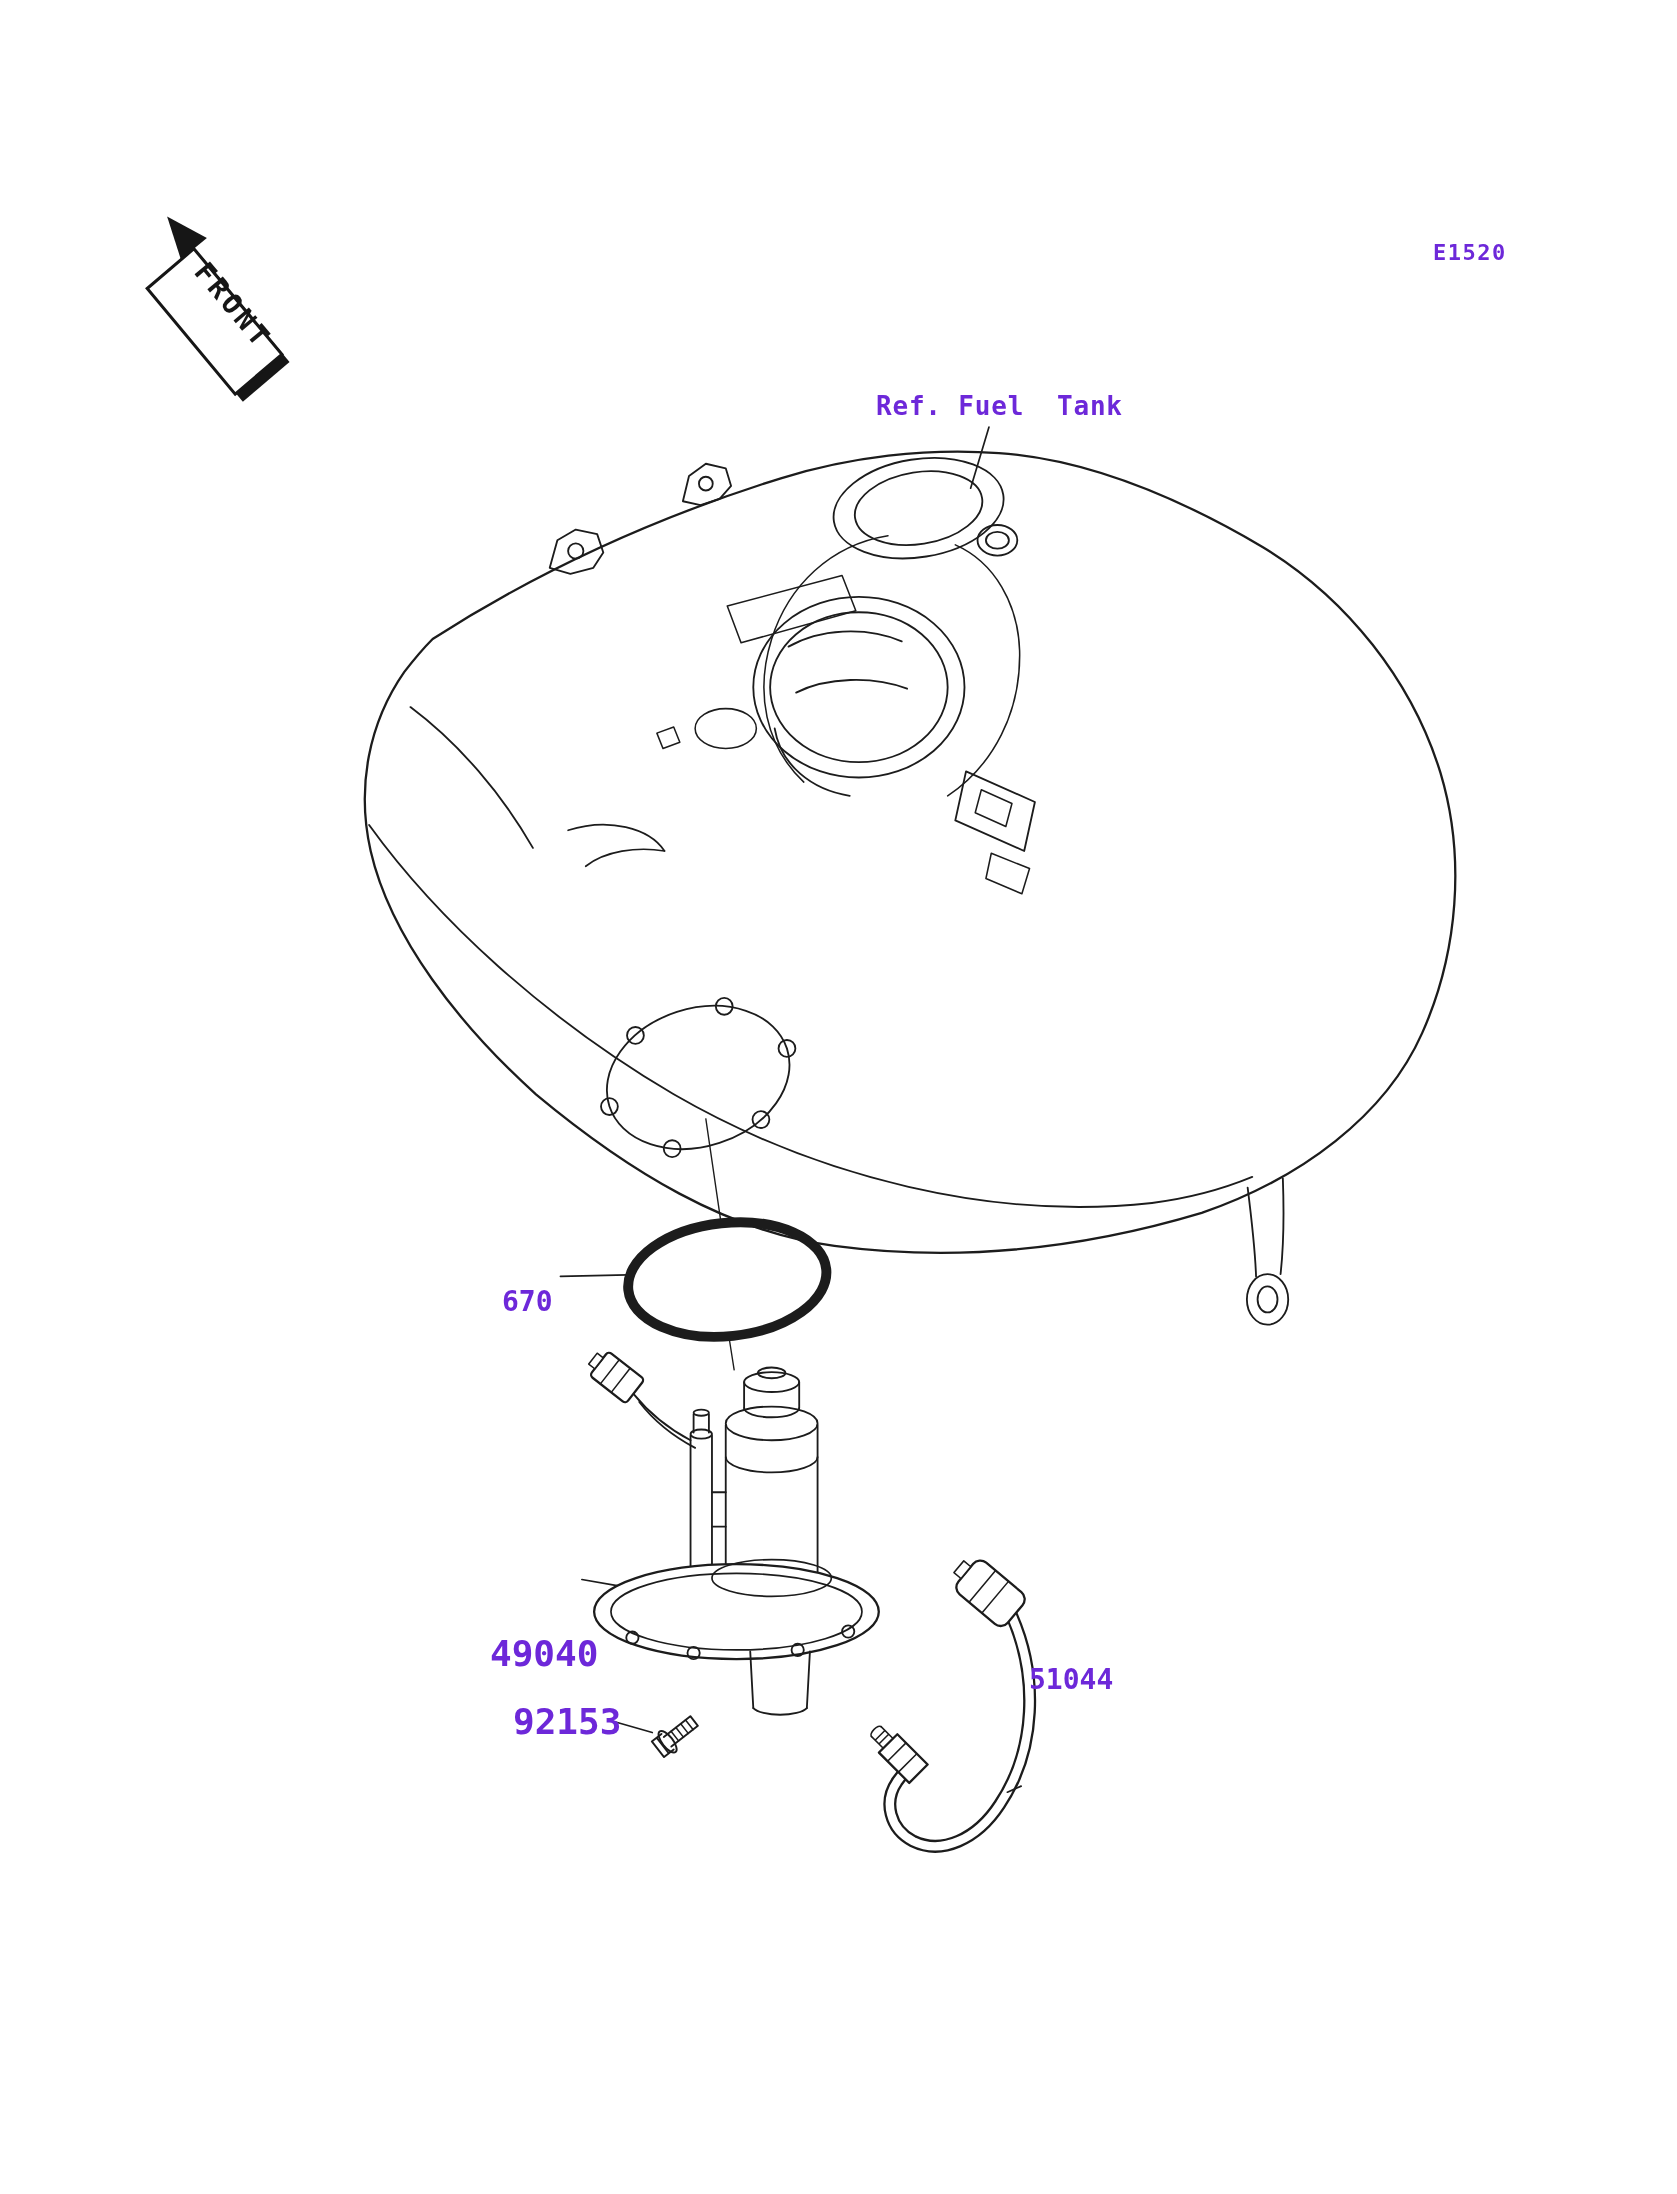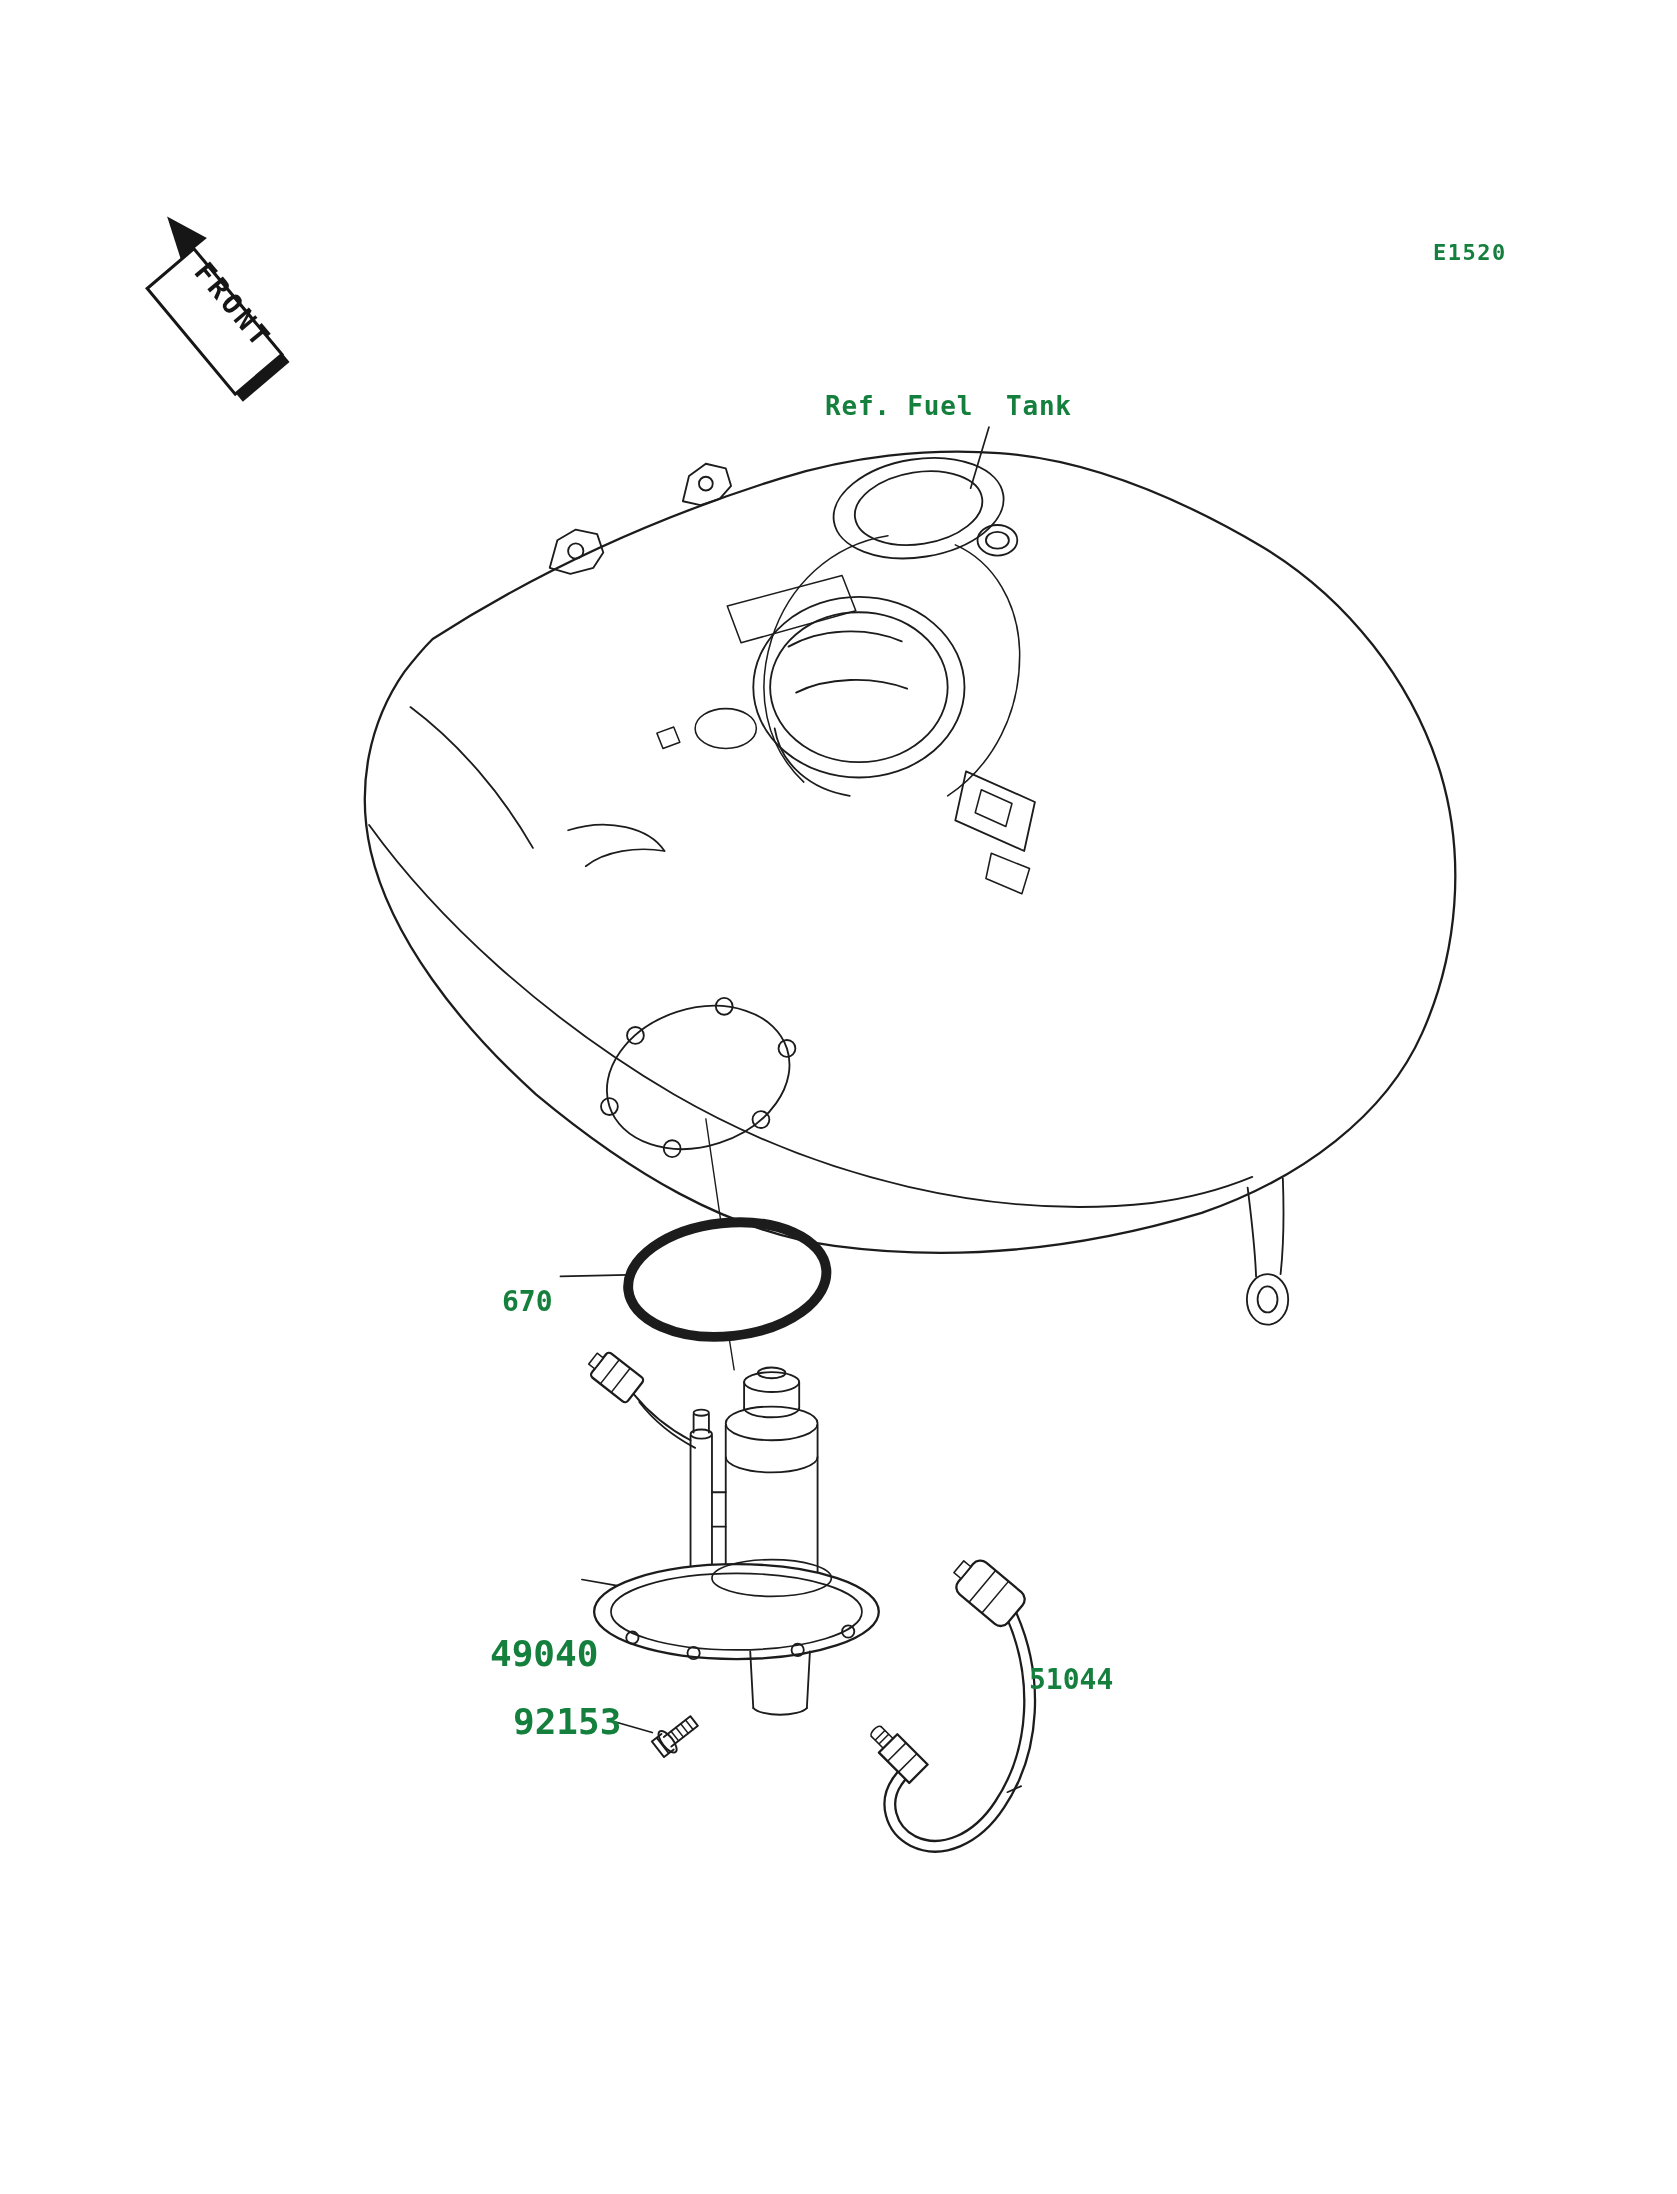--- a/index.html
+++ b/index.html
@@ -1,20 +1,20 @@
 <!DOCTYPE html>
 <html style="font-size:12.2px"><head>
 <meta charset="utf-8">
 <style>
   html,body{margin:0;padding:0;background:#fff;}
   .page{position:relative;width:1678px;height:2194px;background:#ffffff;overflow:hidden;
         font-family:"DejaVu Sans Mono",monospace;}
   .art{position:absolute;left:0;top:0;}
   .lbl{position:absolute;font-family:"DejaVu Sans Mono",monospace;font-weight:700;
-       color:#15803d;white-space:pre;line-height:1;text-align:right;}
+       color:#6d28d9;white-space:pre;line-height:1;text-align:right;}
 </style>
 </head>
 <body>
 
 <div class="page">
 
   <svg class="art" width="1678" height="2194" viewBox="0 0 2192 2867">
 
     <g>
       <polygon points="263,335 378,473 317,525 202,387" fill="#161616"></polygon>
@@ -165,21 +165,21 @@
       <path stroke-width="2.2" d="M 1292 558 L 1268 638"></path>
       <path stroke-width="2.2" d="M 732 1668 L 820 1666"></path>
       <path stroke-width="2.2" d="M 760 2064 L 806 2072"></path>
       <path stroke-width="2.2" d="M 796 2248 L 852 2264"></path>
       <path stroke-width="2.2" d="M 1334 2334 L 1316 2342"></path>
     </g>
   </svg>
 
   <div class="lbl" style="left:1433px;top:242px;font-size:22px;letter-spacing:1.5px;">E1520</div>
 
-  <div class="lbl" style="left:825px;top:393px;font-size:26px;letter-spacing:0.8px;">Ref. Fuel  Tank</div>
+  <div class="lbl" style="left:876px;top:393px;font-size:26px;letter-spacing:0.8px;">Ref. Fuel  Tank</div>
 
   <div class="lbl" style="left:502px;top:1288px;font-size:28px;">670</div>
 
   <div class="lbl" style="left:490px;top:1636px;font-size:36px;">49040</div>
 
   <div class="lbl" style="left:513px;top:1704px;font-size:36px;">92153</div>
 
   <div class="lbl" style="left:1029px;top:1666px;font-size:28px;">51044</div>
 
 </div>

